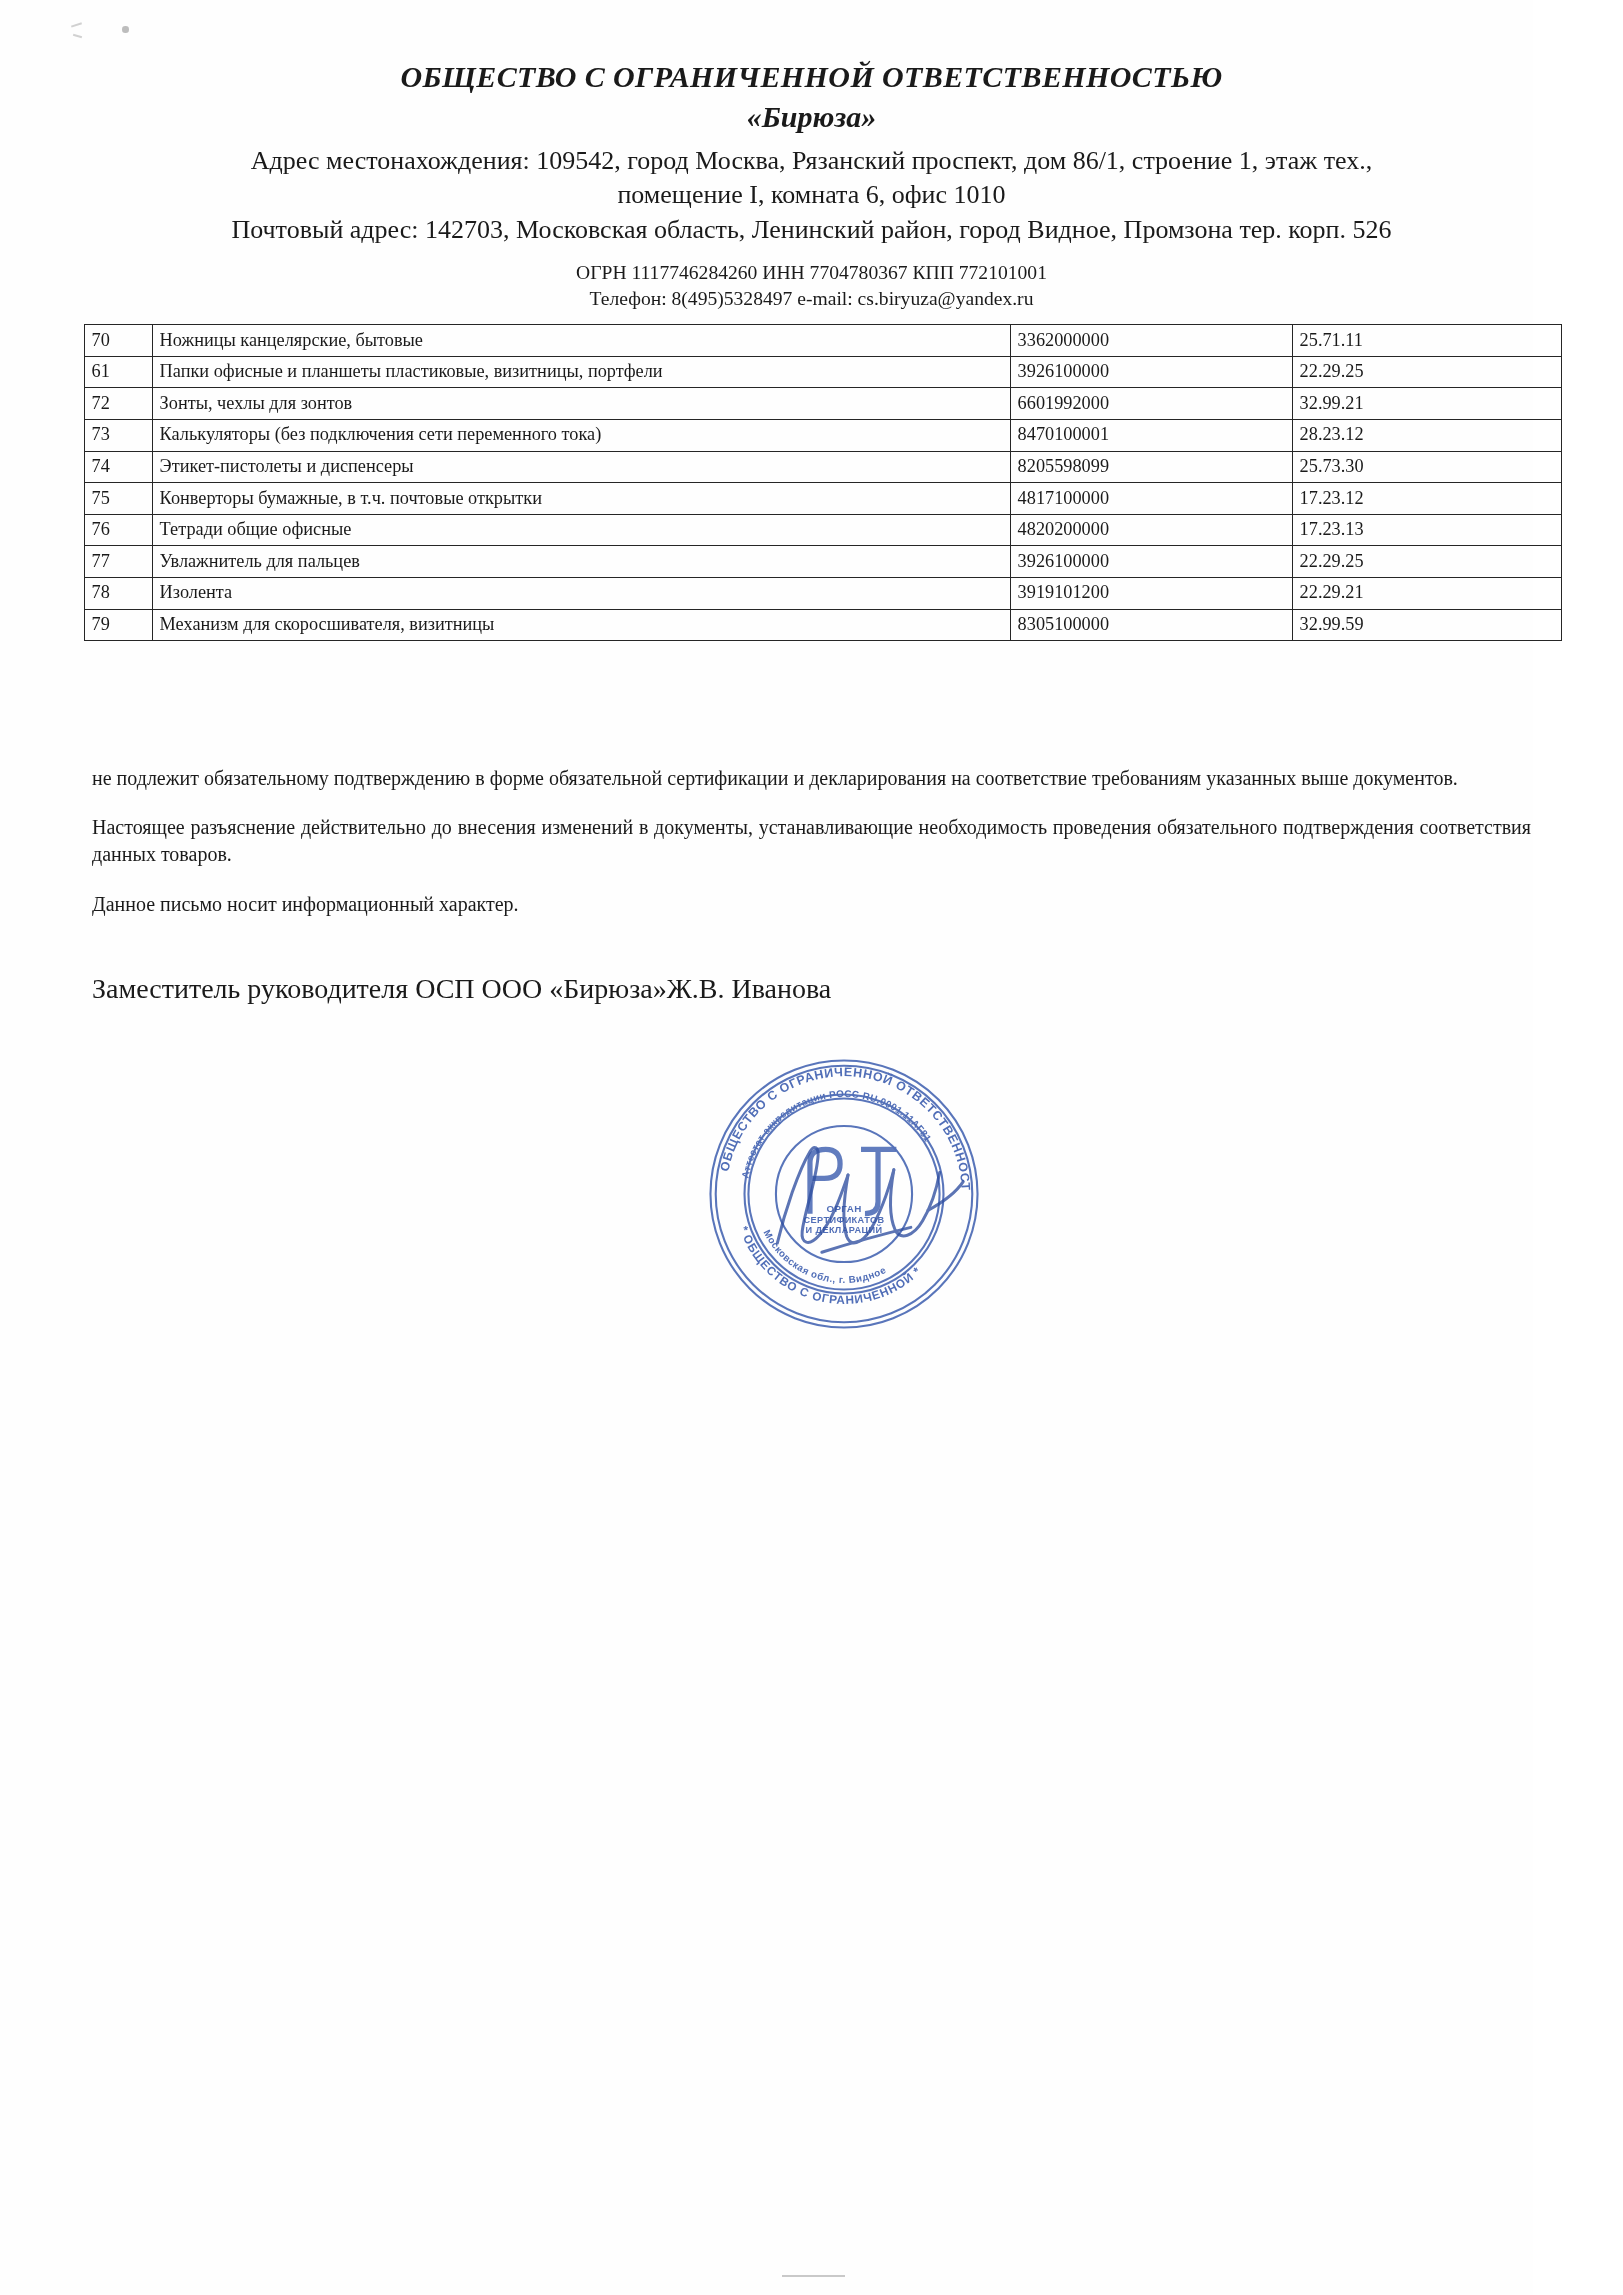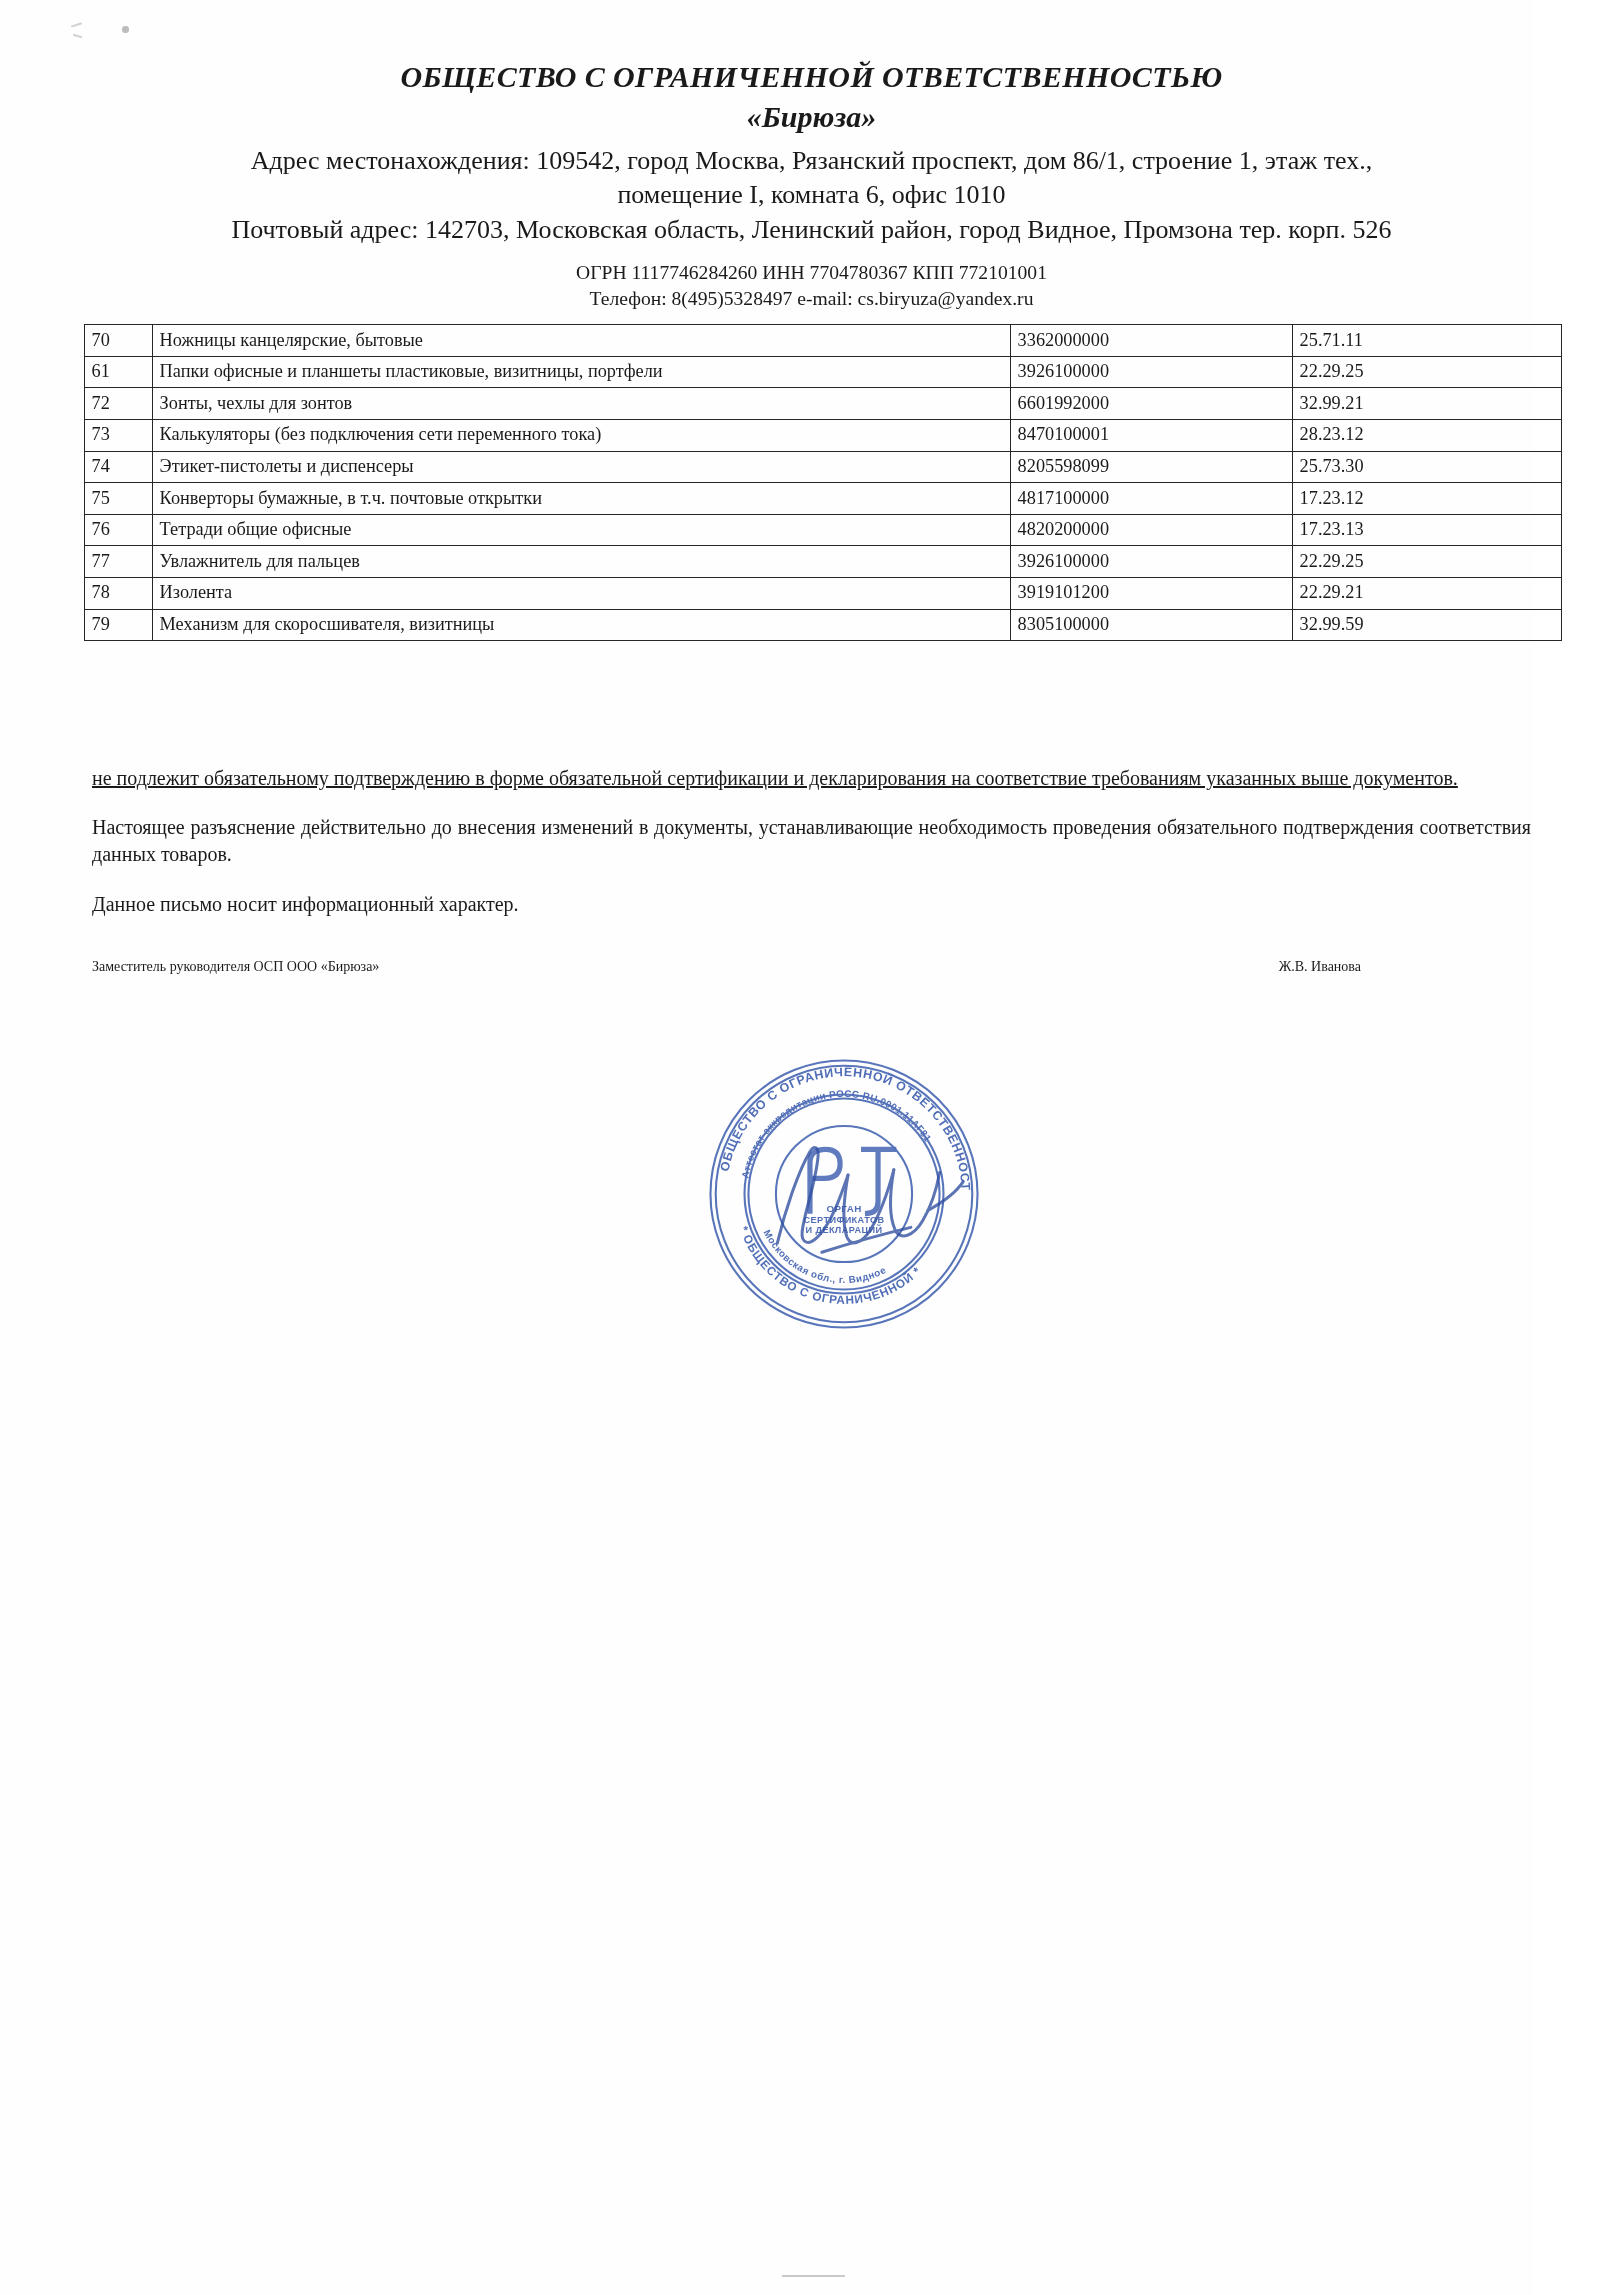--- a/index.html
+++ b/index.html
@@ -93,28 +93,27 @@
   .col-name  { width: 844px; }
   .col-code  { width: 268px; padding-left: 14.4px; }
   .col-okpd  { width: 255px; padding-left: 15.7px; }
 
   .para {
     font-size: 20px;
     line-height: 1.36;
     text-align: justify;
     margin: 0 0 22px 0;
   }
-  .para.first { margin-top: 124px; text-decoration: underline; }
+  .para.first { margin-top: 124px; }
 
   .sign-row {
     position: relative;
-    margin-top: 41px;
-    font-size: 14px;
+    margin-top: 55px;
+    font-size: 28px;
     display: flex;
-    justify-content: space-between;
     align-items: flex-start;
   }
   .sign-left { white-space: nowrap; }
   .sign-right { white-space: nowrap; padding-right: 170px; }
 
   
   .stamp-wrap {
     position: absolute;
     left: 700px;
     top: 1050px;

